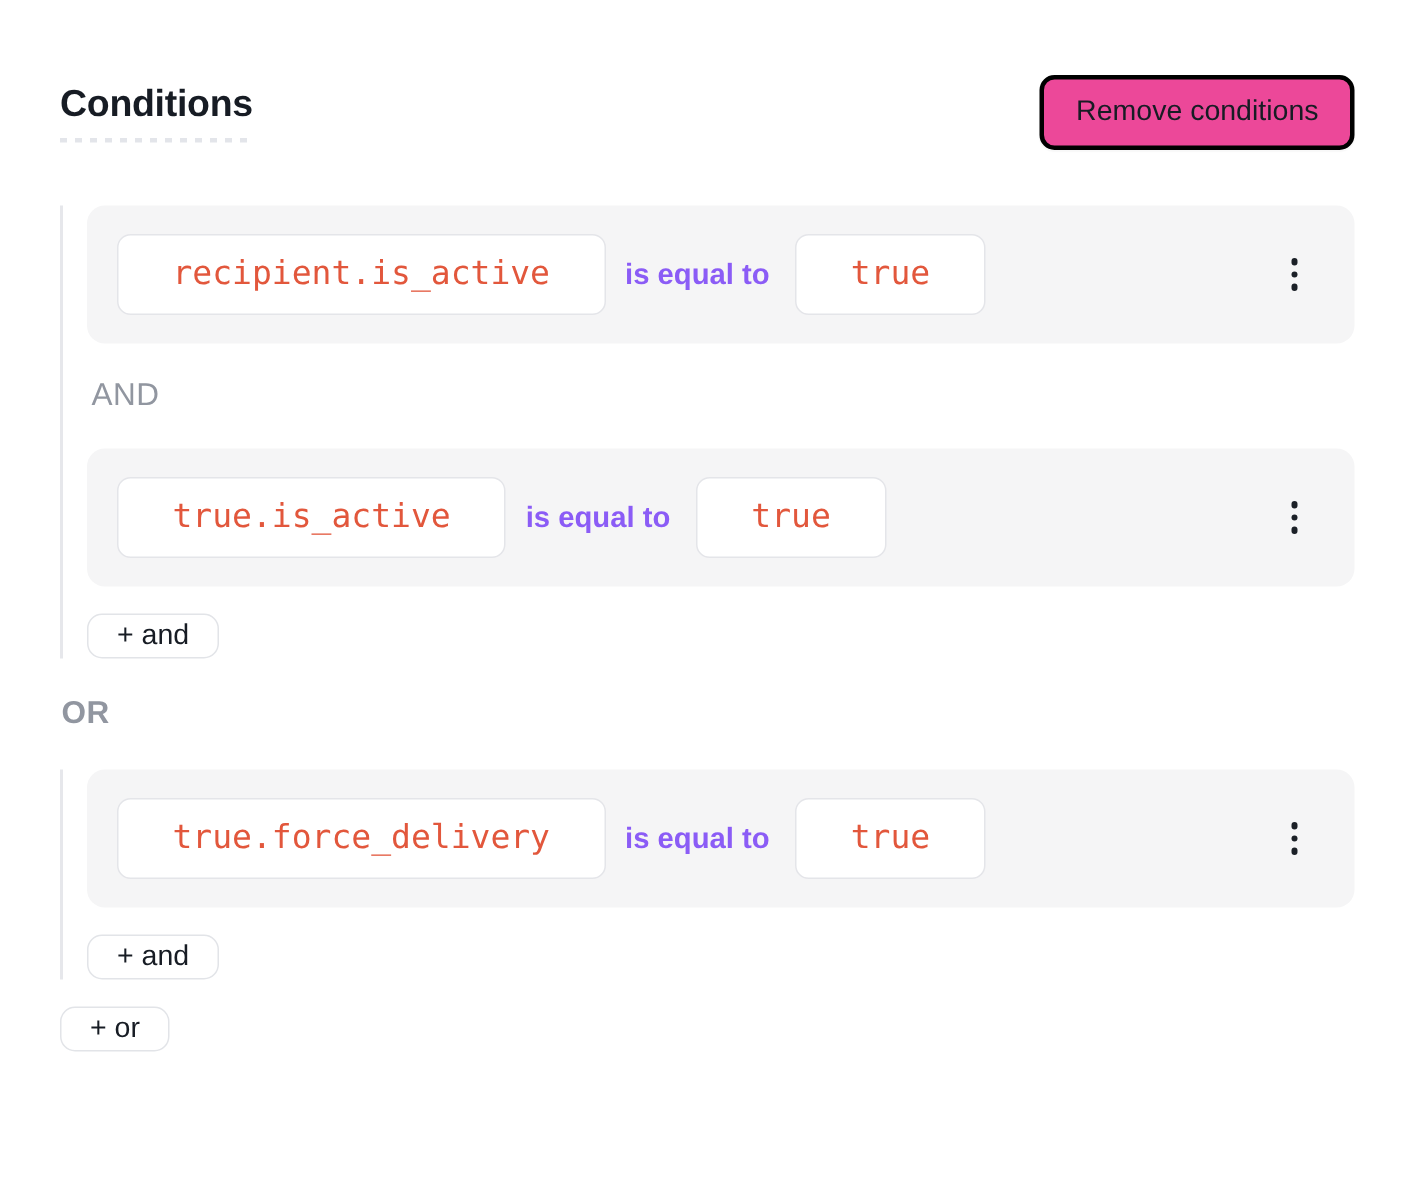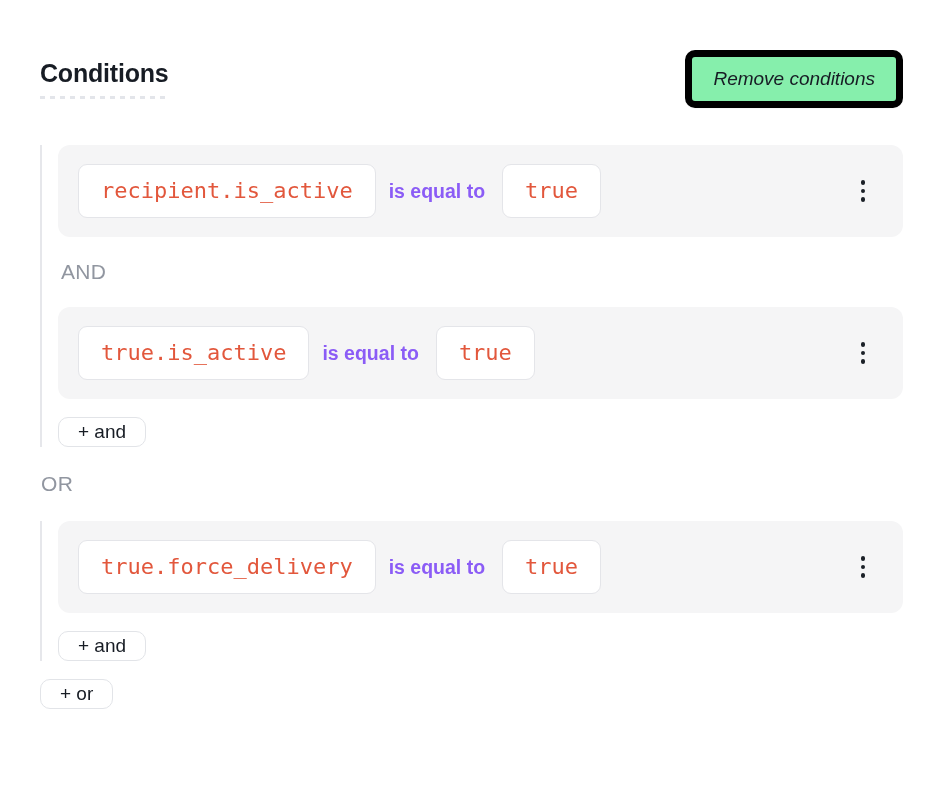--- a/index.html
+++ b/index.html
@@ -34,27 +34,26 @@
     background-image: repeating-linear-gradient(90deg, #e3e5ea 0 5px, transparent 5px 10px);
     background-repeat: no-repeat;
     background-position: left bottom;
     background-size: 100% 3px;
   }
   .remove-btn {
     font-family: "Liberation Sans", sans-serif;
     font-size: 19px;
     font-weight: 500;
     color: #171c24;
-    background: #86efac;
-    border: 7px solid #000000;
+    background: #ec4899;
+    border: 3px solid #000000;
     border-radius: 10px;
     padding: 11px 21px;
     cursor: pointer;
     box-shadow: 0 1px 1px rgba(20,24,33,0.03);
-    font-style: italic;
   }
   
   .groups {
     margin-top: 37px;
   }
   .group {
     border-left: 2px solid #e6e7eb;
     padding-left: 16px;
   }
   .cond-card {
@@ -69,21 +68,21 @@
   .cond-left {
     display: flex;
     align-items: center;
     flex: 1;
     min-width: 0;
   }
   .chip {
     background: #ffffff;
     border: 1px solid #e4e5e9;
     border-radius: 9px;
-    padding: 11px 22px;
+    padding: 11px 36px;
     font-family: "DejaVu Sans Mono", "Liberation Mono", monospace;
     font-size: 22px;
     line-height: 30px;
     color: #e2573c;
     white-space: nowrap;
     cursor: pointer;
   }
   .operator {
     font-size: 19.5px;
     font-weight: 600;
@@ -111,21 +110,21 @@
   }
   .joiner-label {
     font-size: 21px;
     font-weight: 500;
     letter-spacing: 0.3px;
     color: #9196a0;
     margin: 23px 0 23px 3px;
   }
   .or-label {
     font-size: 21px;
-    font-weight: 400;
+    font-weight: 700;
     letter-spacing: 0.3px;
     color: #9196a0;
     margin: 25px 0 25px 1px;
   }
   .add-btn {
     font-family: "Liberation Sans", sans-serif;
     font-size: 19px;
     font-weight: 500;
     color: #171c24;
     background: #ffffff;

